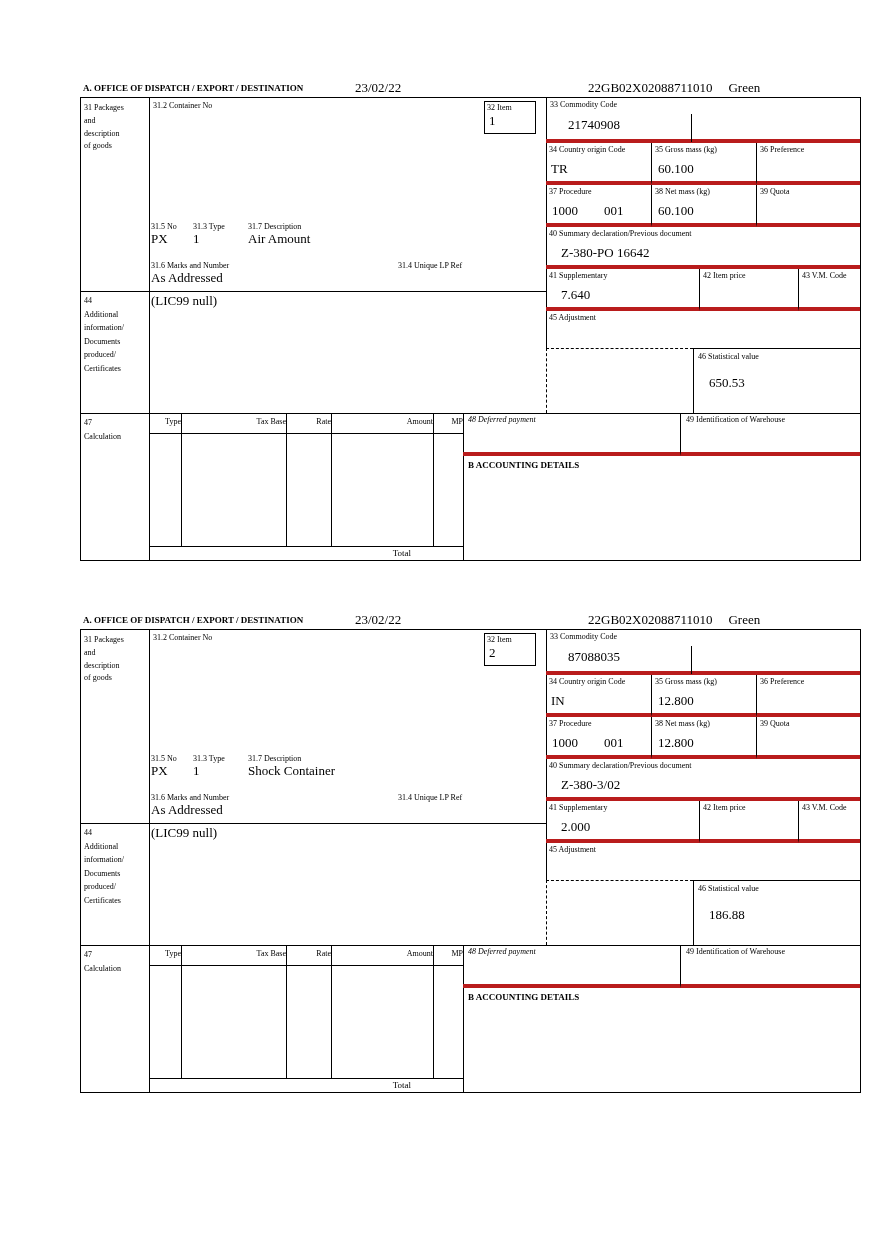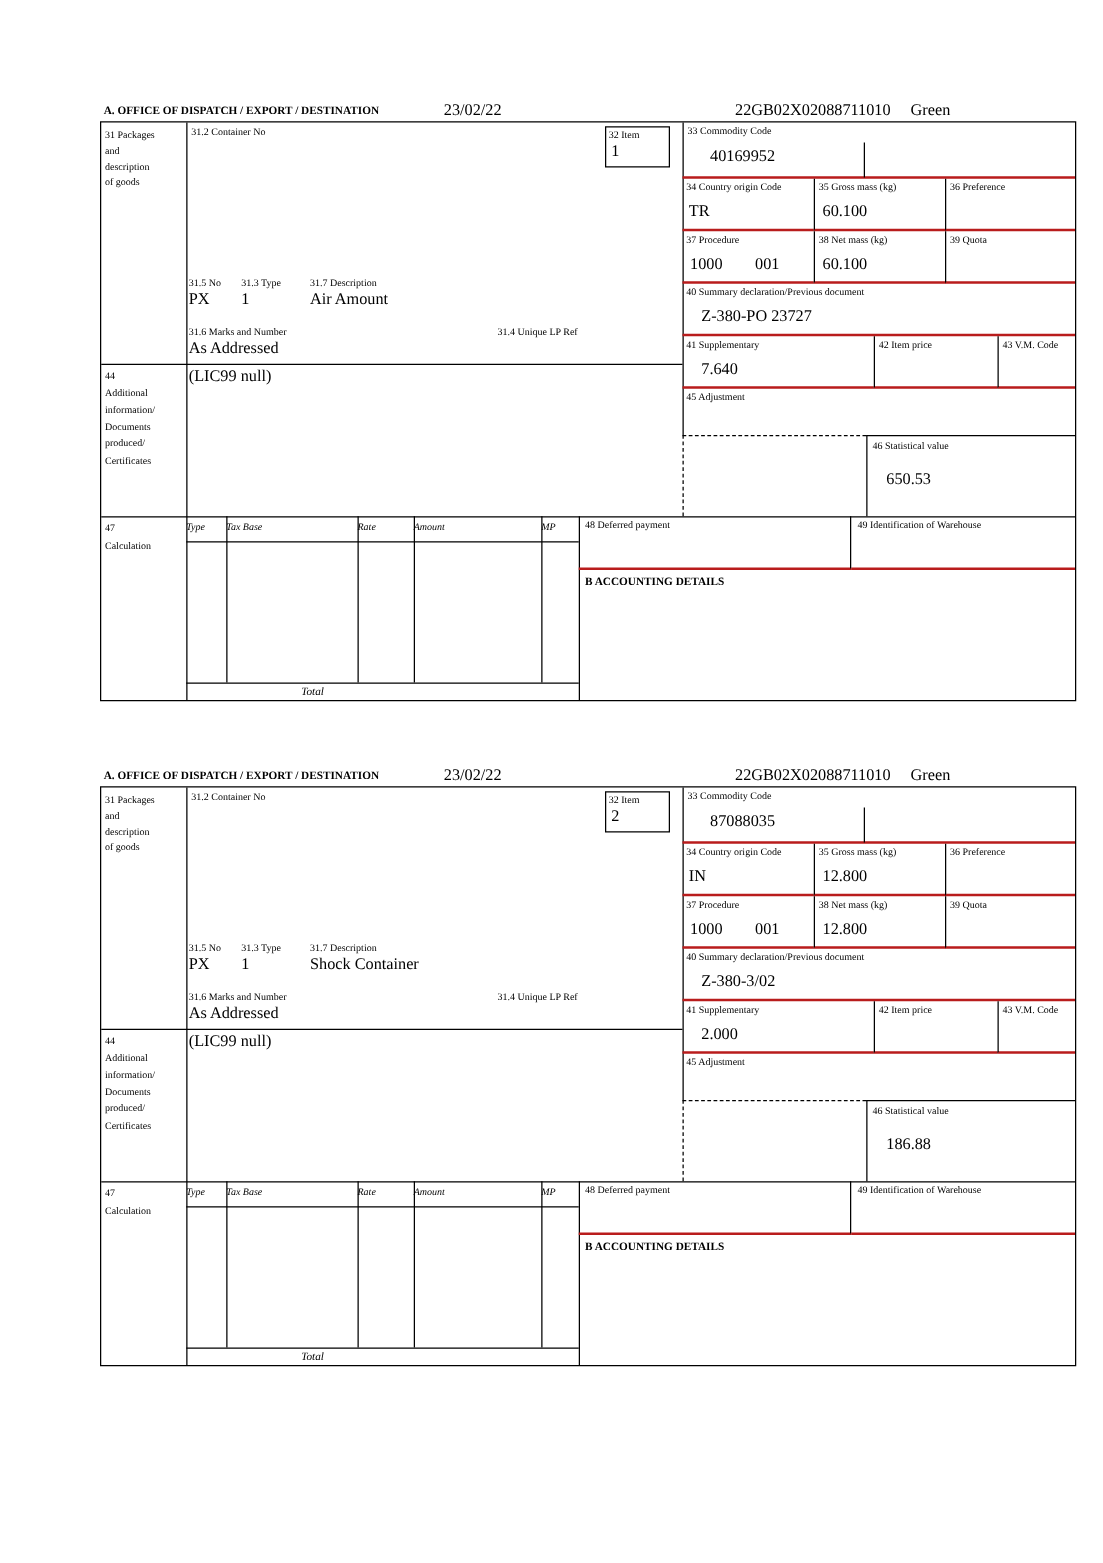--- a/index.html
+++ b/index.html
@@ -9,29 +9,29 @@
     font-family:"Liberation Serif", serif; color:#000;
   }
   #page { position:relative; width:882px; height:1250px; overflow:hidden; }
   .block { position:absolute; left:0; width:882px; height:482px; }
   .form  { position:absolute; left:80px; top:17px; width:781px; height:464px; border:1px solid #000; }
   .cell  { position:absolute; }
   .lbl   { font-size:8px; line-height:1.25; white-space:pre-line; }
   .lbl-bold { font-size:9px; font-weight:bold; white-space:nowrap; }
   .val   { font-size:13px; line-height:1.1; white-space:nowrap; }
   .box { border:1px solid #000; }
-  .bb { border-bottom:2px solid #b91c1c; }
+  .bb { border-bottom:4px solid #b91c1c; }
   .bl { border-left:1px solid #000; }
   .bt { border-top:1px solid #000; }
-  .br { border-right:1px solid #000; }
+  .br { border-right:1px solid #000;font-style:italic; }
   .vline { width:0; border-left:1px solid #000; }
   .vline-dash { width:0; border-left:1px dashed #000; }
   .hline { height:0; border-top:1px solid #000; }
   .hline-dash { height:0; border-top:1px dashed #000; }
-  .tc { text-align:left;font-style:italic; }
+  .tc { text-align:right; }
   .hdr-office { position:absolute; left:83px; top:3px; font-size:9px; font-weight:bold; white-space:nowrap; }
   .hdr-date   { position:absolute; left:355px; top:0; font-size:13px; white-space:nowrap; }
   .hdr-ref    { position:absolute; left:588px; top:0; font-size:13px; white-space:nowrap; }
   .routing { margin-left:16px; }
 </style>
 </head>
 <body>
 
 <div id="page">
   <div class="block" style="top: 80px;">
@@ -72,21 +72,21 @@
       <div class="cell val" style="left:70px;top:134px">PX</div>
       <div class="cell val" style="left:112px;top:134px">1</div>
       <div class="cell val" style="left:167px;top:134px">Air Amount</div>
       <div class="cell lbl" style="left:70px;top:163px">31.6 Marks and Number</div>
       <div class="cell lbl" style="left:317px;top:163px">31.4 Unique LP Ref</div>
       <div class="cell val" style="left:70px;top:173px">As Addressed</div>
       <div class="cell val" style="left:70px;top:196px">(LIC99 null)</div>
 
       <div class="cell bb" style="left:465px;top:0;width:314px;height:45px">
         <div class="cell lbl" style="left:4px;top:2px">33 Commodity Code</div>
-        <div class="cell val" style="left:22px;top:20px">40169952</div>
+        <div class="cell val" style="left:22px;top:20px">21740908</div>
         <div class="cell vline" style="left:145px;top:16px;height:28px"></div>
       </div>
       <div class="cell bb" style="left:465px;top:45px;width:105px;height:42px">
         <div class="cell lbl" style="left:3px;top:2px">34 Country origin Code</div>
         <div class="cell val" style="left:5px;top:19px">TR</div>
       </div>
       <div class="cell bb bl" style="left:570px;top:45px;width:105px;height:42px">
         <div class="cell lbl" style="left:3px;top:2px">35 Gross mass (kg)</div>
         <div class="cell val" style="left:6px;top:19px">60.100</div>
       </div>
@@ -100,21 +100,21 @@
       </div>
       <div class="cell bb bl" style="left:570px;top:87px;width:105px;height:42px">
         <div class="cell lbl" style="left:3px;top:2px">38 Net mass (kg)</div>
         <div class="cell val" style="left:6px;top:19px">60.100</div>
       </div>
       <div class="cell bb bl" style="left:675px;top:87px;width:104px;height:42px">
         <div class="cell lbl" style="left:3px;top:2px">39 Quota</div>
       </div>
       <div class="cell bb" style="left:465px;top:129px;width:314px;height:42px">
         <div class="cell lbl" style="left:3px;top:2px">40 Summary declaration/Previous document</div>
-        <div class="cell val" style="left:15px;top:19px">Z-380-PO 23727</div>
+        <div class="cell val" style="left:15px;top:19px">Z-380-PO 16642</div>
       </div>
       <div class="cell bb" style="left:465px;top:171px;width:153px;height:42px">
         <div class="cell lbl" style="left:3px;top:2px">41 Supplementary</div>
         <div class="cell val" style="left:15px;top:19px">7.640</div>
       </div>
       <div class="cell bb bl" style="left:618px;top:171px;width:99px;height:42px">
         <div class="cell lbl" style="left:3px;top:2px">42 Item price</div>
       </div>
       <div class="cell bb bl" style="left:717px;top:171px;width:62px;height:42px">
         <div class="cell lbl" style="left:3px;top:2px">43 V.M. Code</div>

